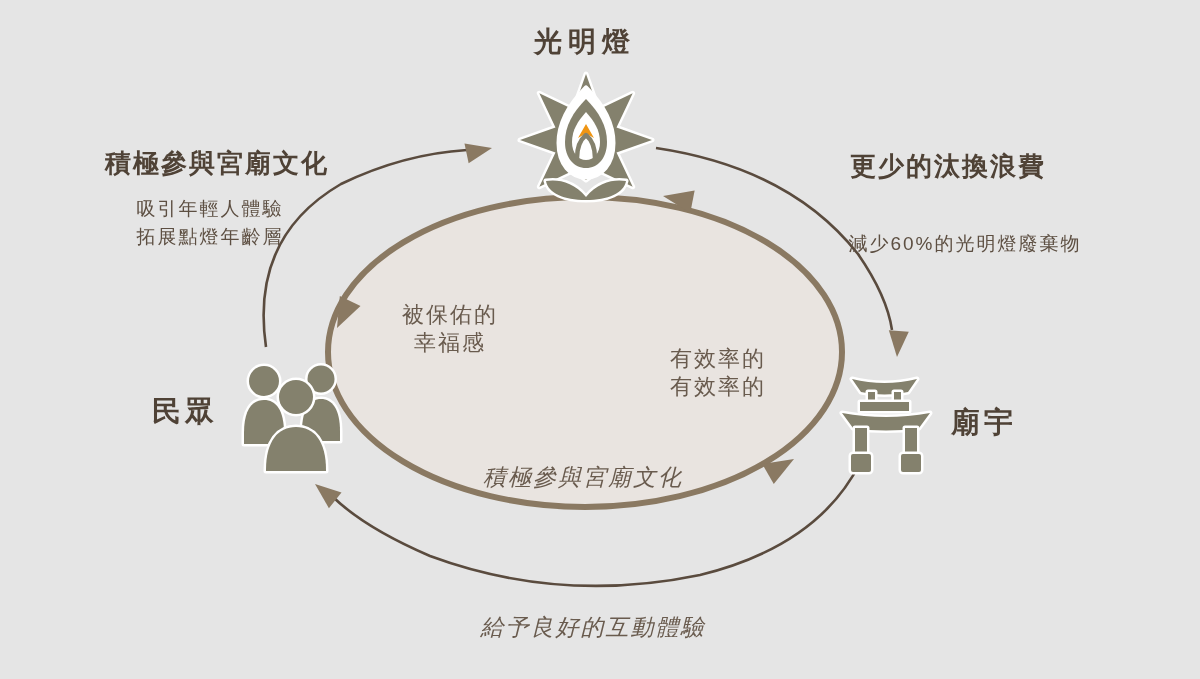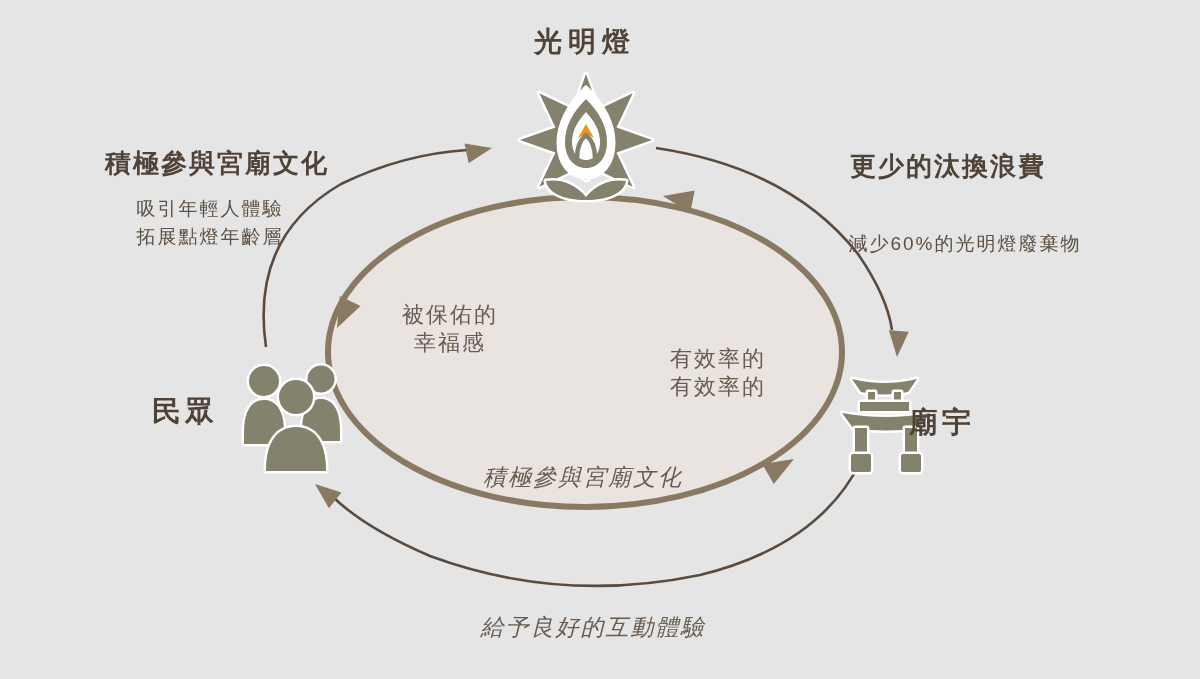--- a/index.html
+++ b/index.html
@@ -75,21 +75,21 @@
       <path d="M842,413 Q886,421 930,413 L919,428 Q886,433 853,428 Z"></path>
       <rect x="855" y="428" width="12" height="27"></rect>
       <rect x="905" y="428" width="12" height="27"></rect>
       <rect x="851" y="454" width="20" height="18" rx="2"></rect>
       <rect x="901" y="454" width="20" height="18" rx="2"></rect>
     </g>
   </svg>
 
   <div class="label node-label lamp-label" style="left:585px; top:42px;">光明燈</div>
   <div class="label node-label" style="left:185px; top:412px;">民眾</div>
-  <div class="label node-label" style="left:942px; top:423px;font-family:Liberation Serif, serif;">廟宇</div>
+  <div class="label node-label" style="left:984px; top:423px;font-family:Liberation Serif, serif;">廟宇</div>
 
   <div class="label heading" style="left:217px; top:163px;">積極參與宮廟文化</div>
   <div class="label sub" style="left:210px; top:223px;">
     <div>吸引年輕人體驗</div>
     <div>拓展點燈年齡層</div>
   </div>
 
   <div class="label heading" style="left:948px; top:166px;">更少的汰換浪費</div>
   <div class="label sub" style="left:965px; top:207px;margin-top:37px;">減少60%的光明燈廢棄物</div>
 

